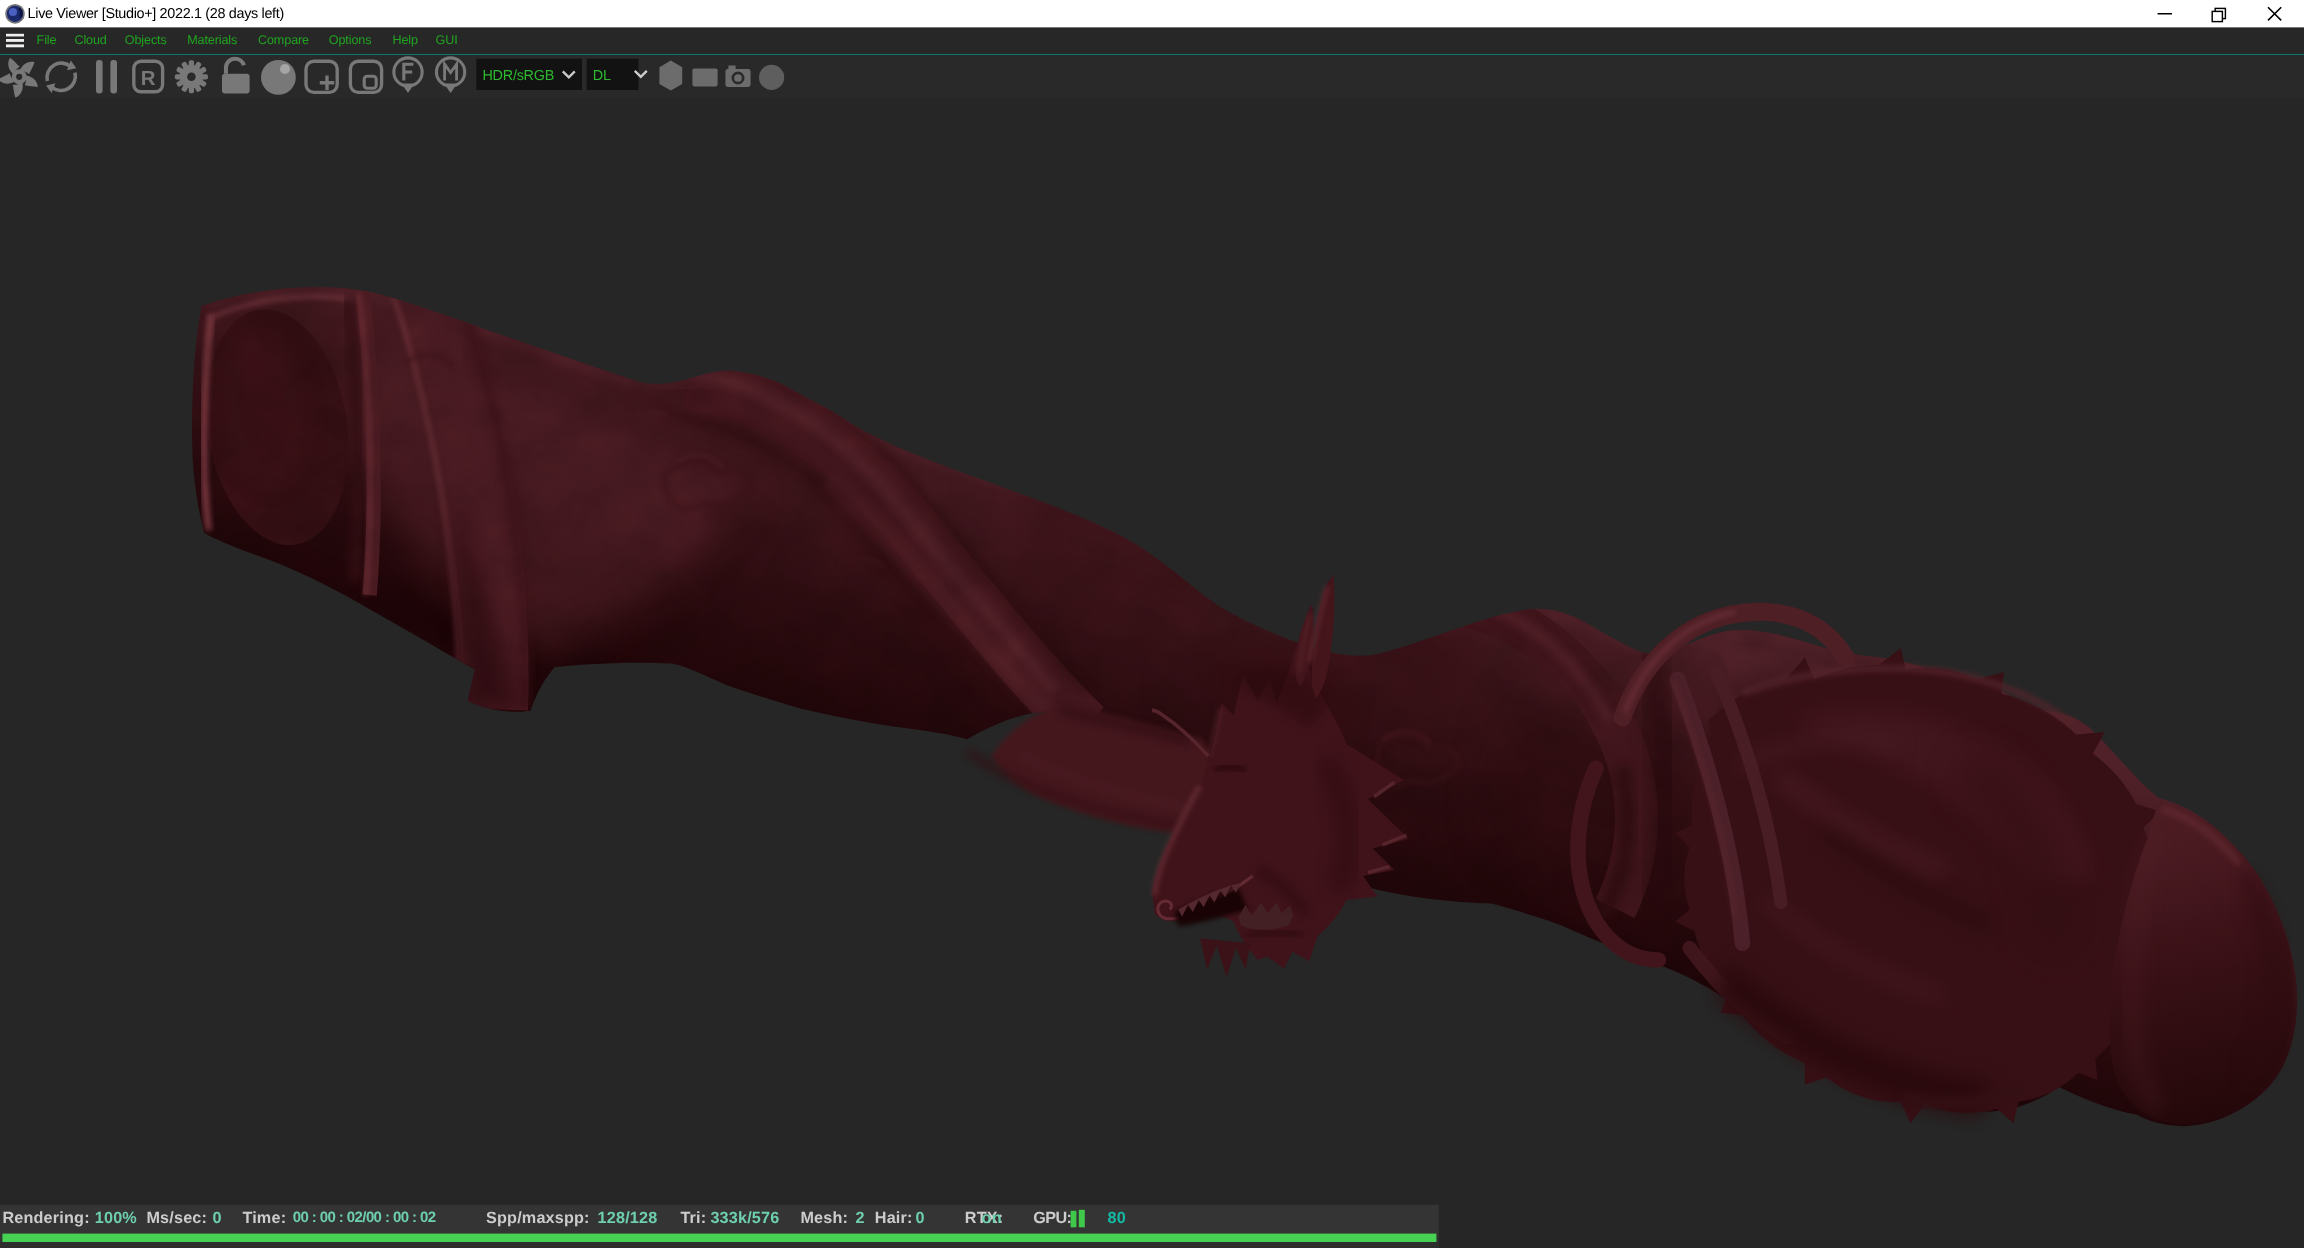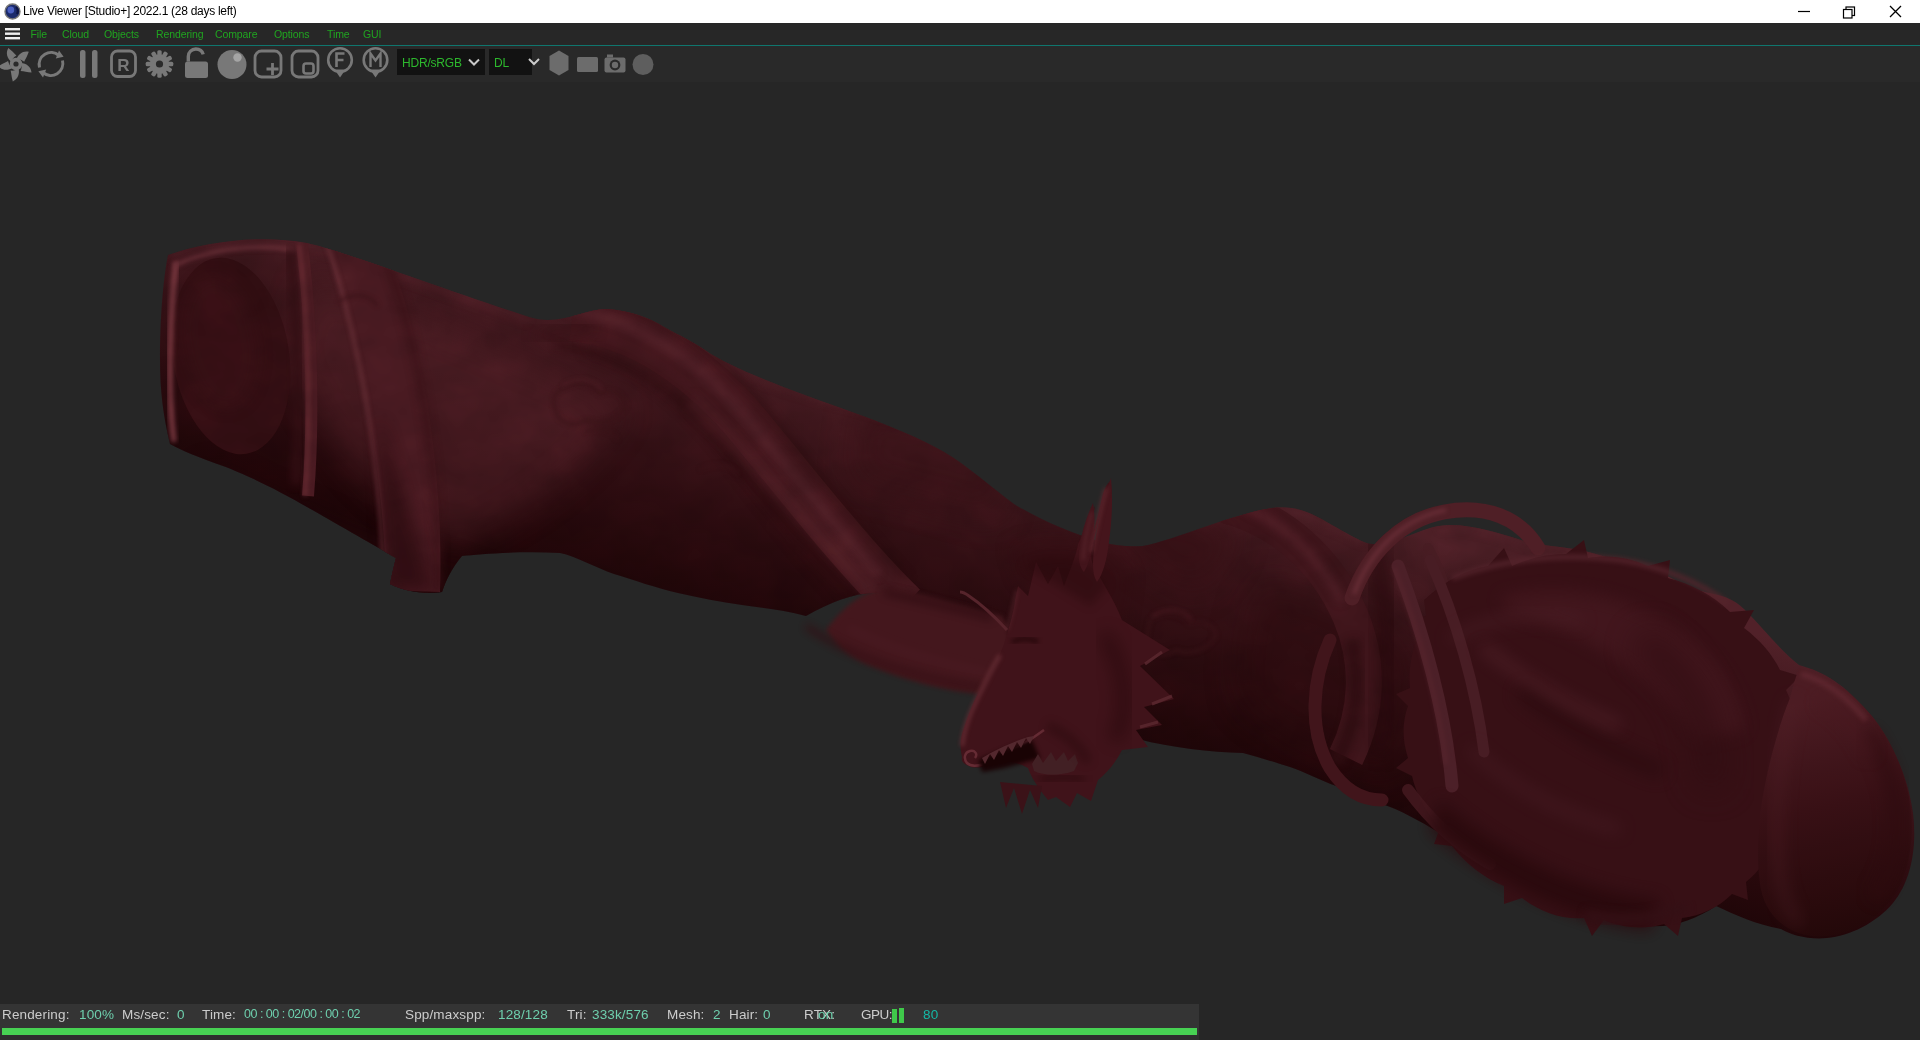--- a/index.html
+++ b/index.html
@@ -8,21 +8,21 @@
   #titlebar{position:absolute;left:0;top:0;width:1920px;height:23px;background:#ffffff;text-align:right;}
   #title-text{position:absolute;left:23px;top:4px;font-size:12px;color:#000;letter-spacing:-0.28px;}
   
   #menubar{position:absolute;left:0;top:23px;width:1920px;height:22px;background:#272727;border-bottom:1px solid #0f766e;}
   .menu-item{position:absolute;top:4.5px;font-size:10.5px;color:#20a520;letter-spacing:-0.1px;}
   
   #toolbar{position:absolute;left:0;top:46px;width:1920px;height:36px;background:#292929;}
   .dd{position:absolute;top:3px;height:26px;background:#121212;text-align:right;}
   .dd .txt{position:absolute;left:5px;top:6.5px;font-size:12px;letter-spacing:-0.2px;color:#2db82d;}
   
-  #statusbar{position:absolute;left:0;top:1004px;width:1199px;height:36px;background:#343434;}
+  #statusbar{position:absolute;left:0;top:1004px;width:1199px;height:36px;background:#343434;font-weight:bold;}
   #statusrow{position:absolute;left:0;top:0px;width:1199px;height:22px;font-size:13.5px;color:#cccccc;letter-spacing:0.15px;}
   #statusrow > span{position:absolute;top:3px;white-space:pre;}
   .sv{color:#6ecfad;text-align:right;}
   #progressbar{position:absolute;left:2px;top:24px;width:1195px;height:7.5px;background:#47d153;}
   #statusunder{position:absolute;left:0;top:1035px;width:1199px;height:5px;background:#2e2e2e;}
 </style>
 </head>
 <body>
 
 <svg id="scene" class="abs" style="left:0;top:0;color-interpolation-filters:sRGB" width="1920" height="1040" viewBox="0 0 1920 1040">
@@ -339,24 +339,24 @@
 
 <div id="menubar">
   <svg class="abs" style="left:5px;top:5px" width="16" height="12" viewBox="0 0 16 12">
     <rect x="0" y="0" width="15" height="2.4" fill="#efefef"></rect>
     <rect x="0" y="4.5" width="15" height="2.4" fill="#efefef"></rect>
     <rect x="0" y="9" width="15" height="2.4" fill="#efefef"></rect>
   </svg>
   <div class="menu-item" style="left:30.5px">File</div>
   <div class="menu-item" style="left:62px">Cloud</div>
   <div class="menu-item" style="left:104px">Objects</div>
-  <div class="menu-item" style="left:156px">Rendering</div>
+  <div class="menu-item" style="left:156px">Materials</div>
   <div class="menu-item" style="left:215px">Compare</div>
   <div class="menu-item" style="left:274px">Options</div>
-  <div class="menu-item" style="left:327px">Time</div>
+  <div class="menu-item" style="left:327px">Help</div>
   <div class="menu-item" style="left:363px">GUI</div>
 </div>
 
 <div id="toolbar">
   <svg class="abs" style="left:0;top:0" width="680" height="36" viewBox="0 0 680 36" fill="none">
 
     <g transform="translate(16,18)" fill="#787878">
       <circle r="6.2"></circle>
       <g id="blade">
           <path d="M 0.5,-5 C 2.5,-10 7,-13.5 12.8,-12.2 C 11.5,-8.2 9.5,-5.2 8.2,-2.2 C 6,-4.2 3.2,-5.3 0.5,-5 Z"></path>

